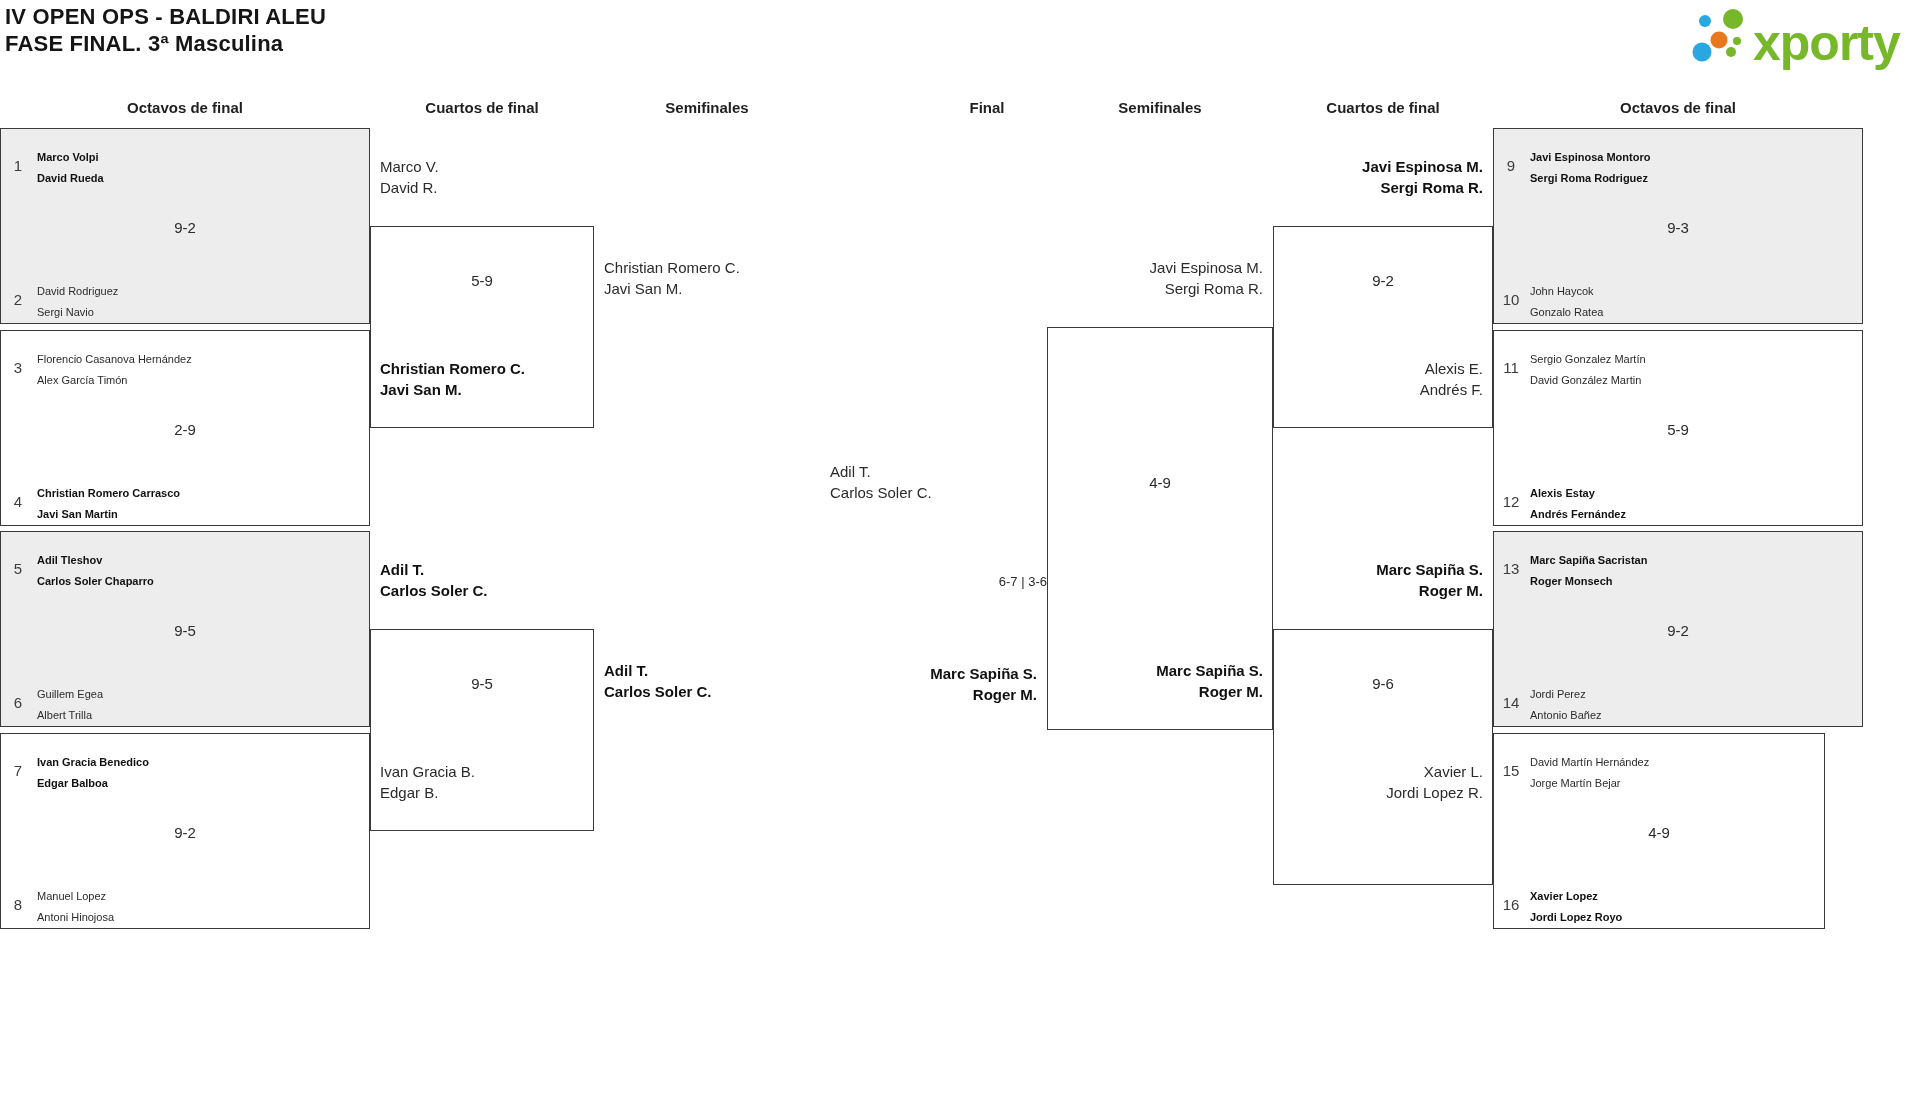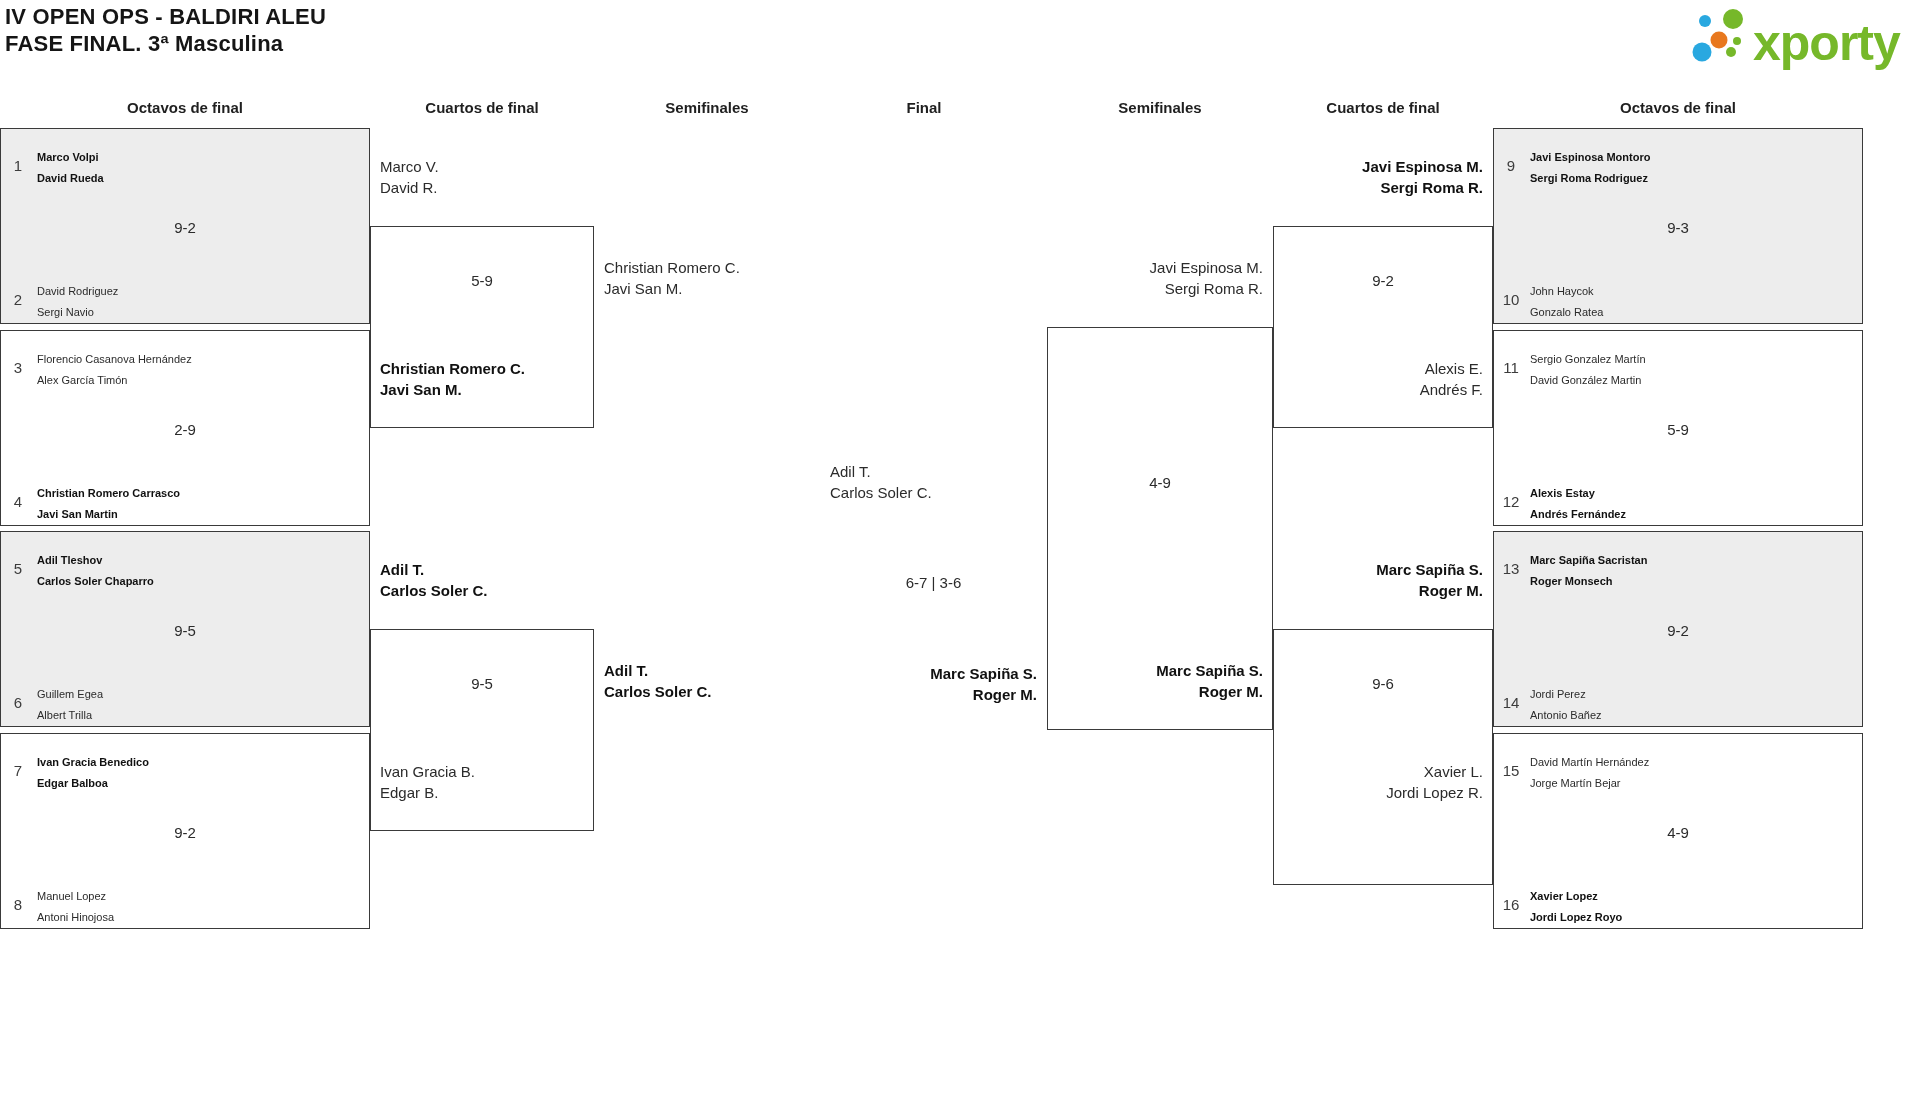--- a/index.html
+++ b/index.html
@@ -21,21 +21,21 @@
   .box{position:absolute;border:1px solid var(--line);background:transparent;box-sizing:border-box;}
   .box.gray{background:var(--box-fill);}
   .seed{position:absolute;left:4px;width:26px;text-align:center;font-size:15px;color:#3c3c3c;}
   .team{position:absolute;left:36px;font-size:11px;line-height:21px;color:var(--text);white-space:nowrap;}
   .team.bold{font-weight:700;color:var(--text-bold);}
   .score{position:absolute;left:0;width:100%;text-align:center;font-size:15px;color:var(--text);}
 
   .lbl{position:absolute;font-size:15px;line-height:21px;color:var(--text);white-space:nowrap;}
   .lbl.bold{font-weight:700;color:var(--text-bold);}
   .lbl.right{text-align:right;}
-  .fscore{position:absolute;text-align:center;font-size:15px;color:var(--text);}
+  .fscore{position:absolute;text-align:right;font-size:13px;color:var(--text);}
 
   .logo{position:absolute;left:1683px;top:2px;width:235px;height:75px;cursor:pointer;}
 </style>
 </head>
 <body>
 
 <div id="app">
 
   <div class="page-title">
     <div>IV OPEN OPS - BALDIRI ALEU</div>
@@ -50,21 +50,21 @@
       <circle cx="54" cy="39" r="4" fill="var(--logo-green)"></circle>
       <circle cx="19" cy="50" r="9.5" fill="var(--logo-blue)"></circle>
       <circle cx="48" cy="50" r="5" fill="var(--logo-green)"></circle>
     </g>
     <text x="70" y="58" font-family="Liberation Sans, sans-serif" font-weight="bold" font-size="50" letter-spacing="-1" fill="var(--logo-green)">xporty</text>
   </svg>
 
   <div class="round-header" style="left:185px">Octavos de final</div>
   <div class="round-header" style="left:482px">Cuartos de final</div>
   <div class="round-header" style="left:707px">Semifinales</div>
-  <div class="round-header" style="left:924px">Final</div>
+  <div class="round-header" style="left:987px">Final</div>
   <div class="round-header" style="left:1160px">Semifinales</div>
   <div class="round-header" style="left:1383px">Cuartos de final</div>
   <div class="round-header" style="left:1678px">Octavos de final</div>
 
   <div class="box gray" style="left:0;top:128px;width:370px;height:196px;">
     <div class="seed" style="top:28px">1</div>
     <div class="team bold" style="top:18px">
       <div>Marco Volpi</div>
       <div>David Rueda</div>
     </div>
@@ -153,21 +153,21 @@
       <div>Roger Monsech</div>
     </div>
     <div class="score" style="top:90px">9-2</div>
     <div class="seed" style="top:162px">14</div>
     <div class="team" style="top:152px">
       <div>Jordi Perez</div>
       <div>Antonio Bañez</div>
     </div>
   </div>
 
-  <div class="box" style="left:1493px;top:733px;width:370px;height:196px;">
+  <div class="box" style="left:1493px;top:733px;width:332px;height:196px;">
     <div class="seed" style="top:28px">15</div>
     <div class="team" style="top:18px">
       <div>David Martín Hernández</div>
       <div>Jorge Martín Bejar</div>
     </div>
     <div class="score" style="top:90px">4-9</div>
     <div class="seed" style="top:162px">16</div>
     <div class="team bold" style="top:152px">
       <div>Xavier Lopez</div>
       <div>Jordi Lopez Royo</div>

